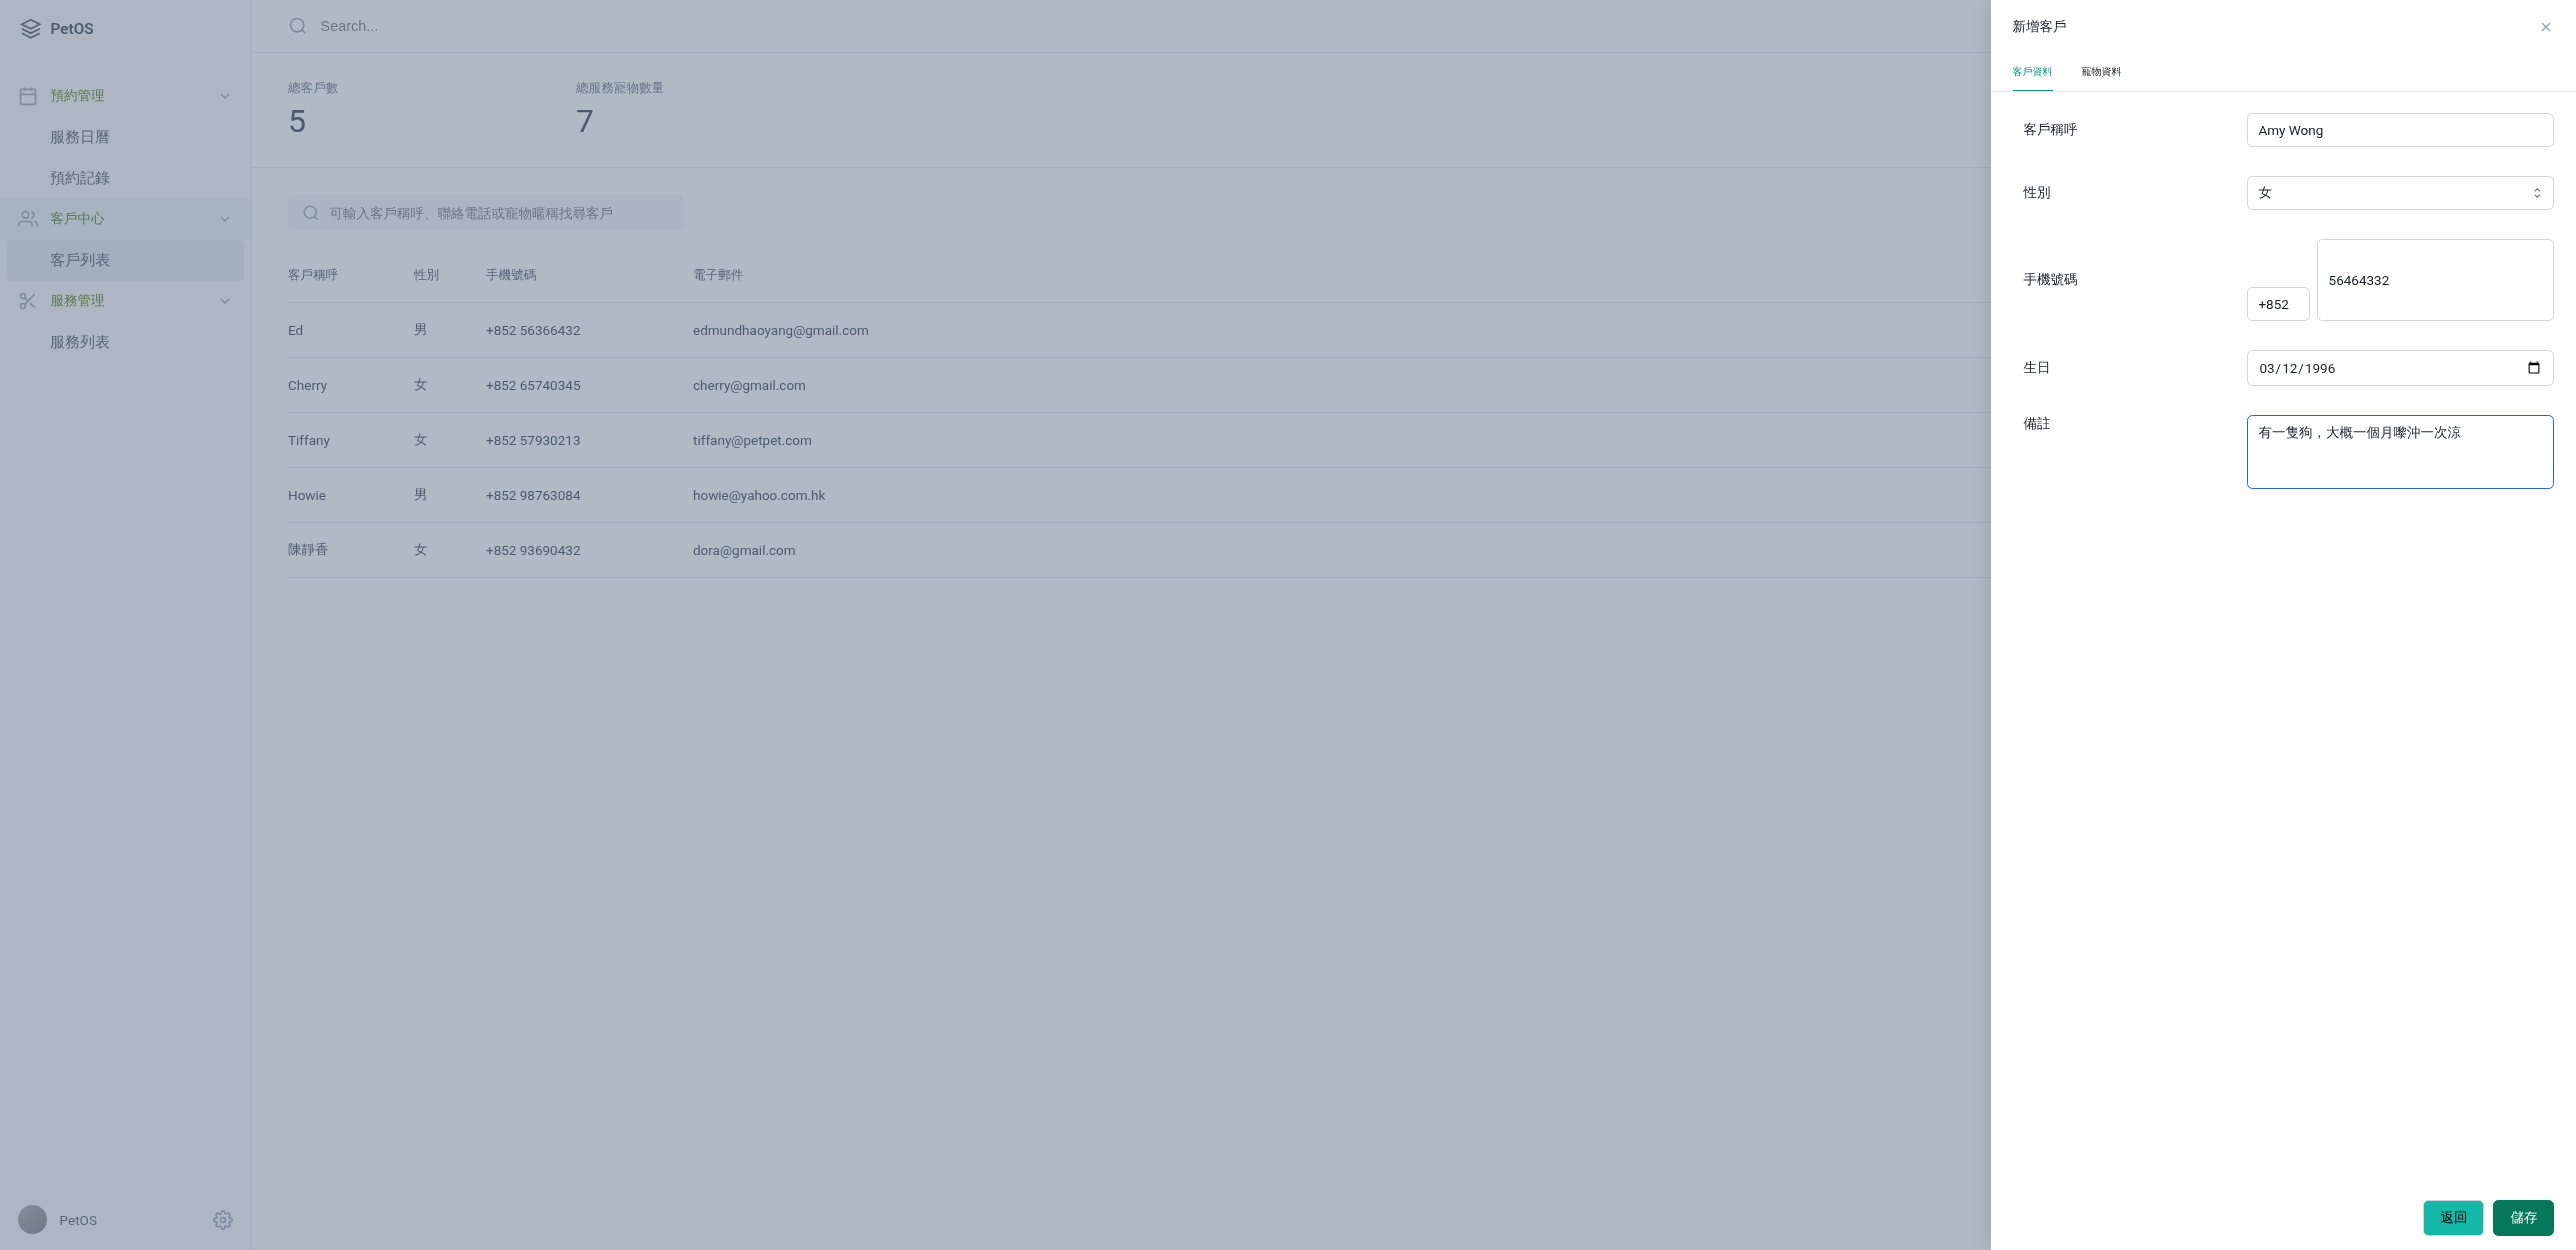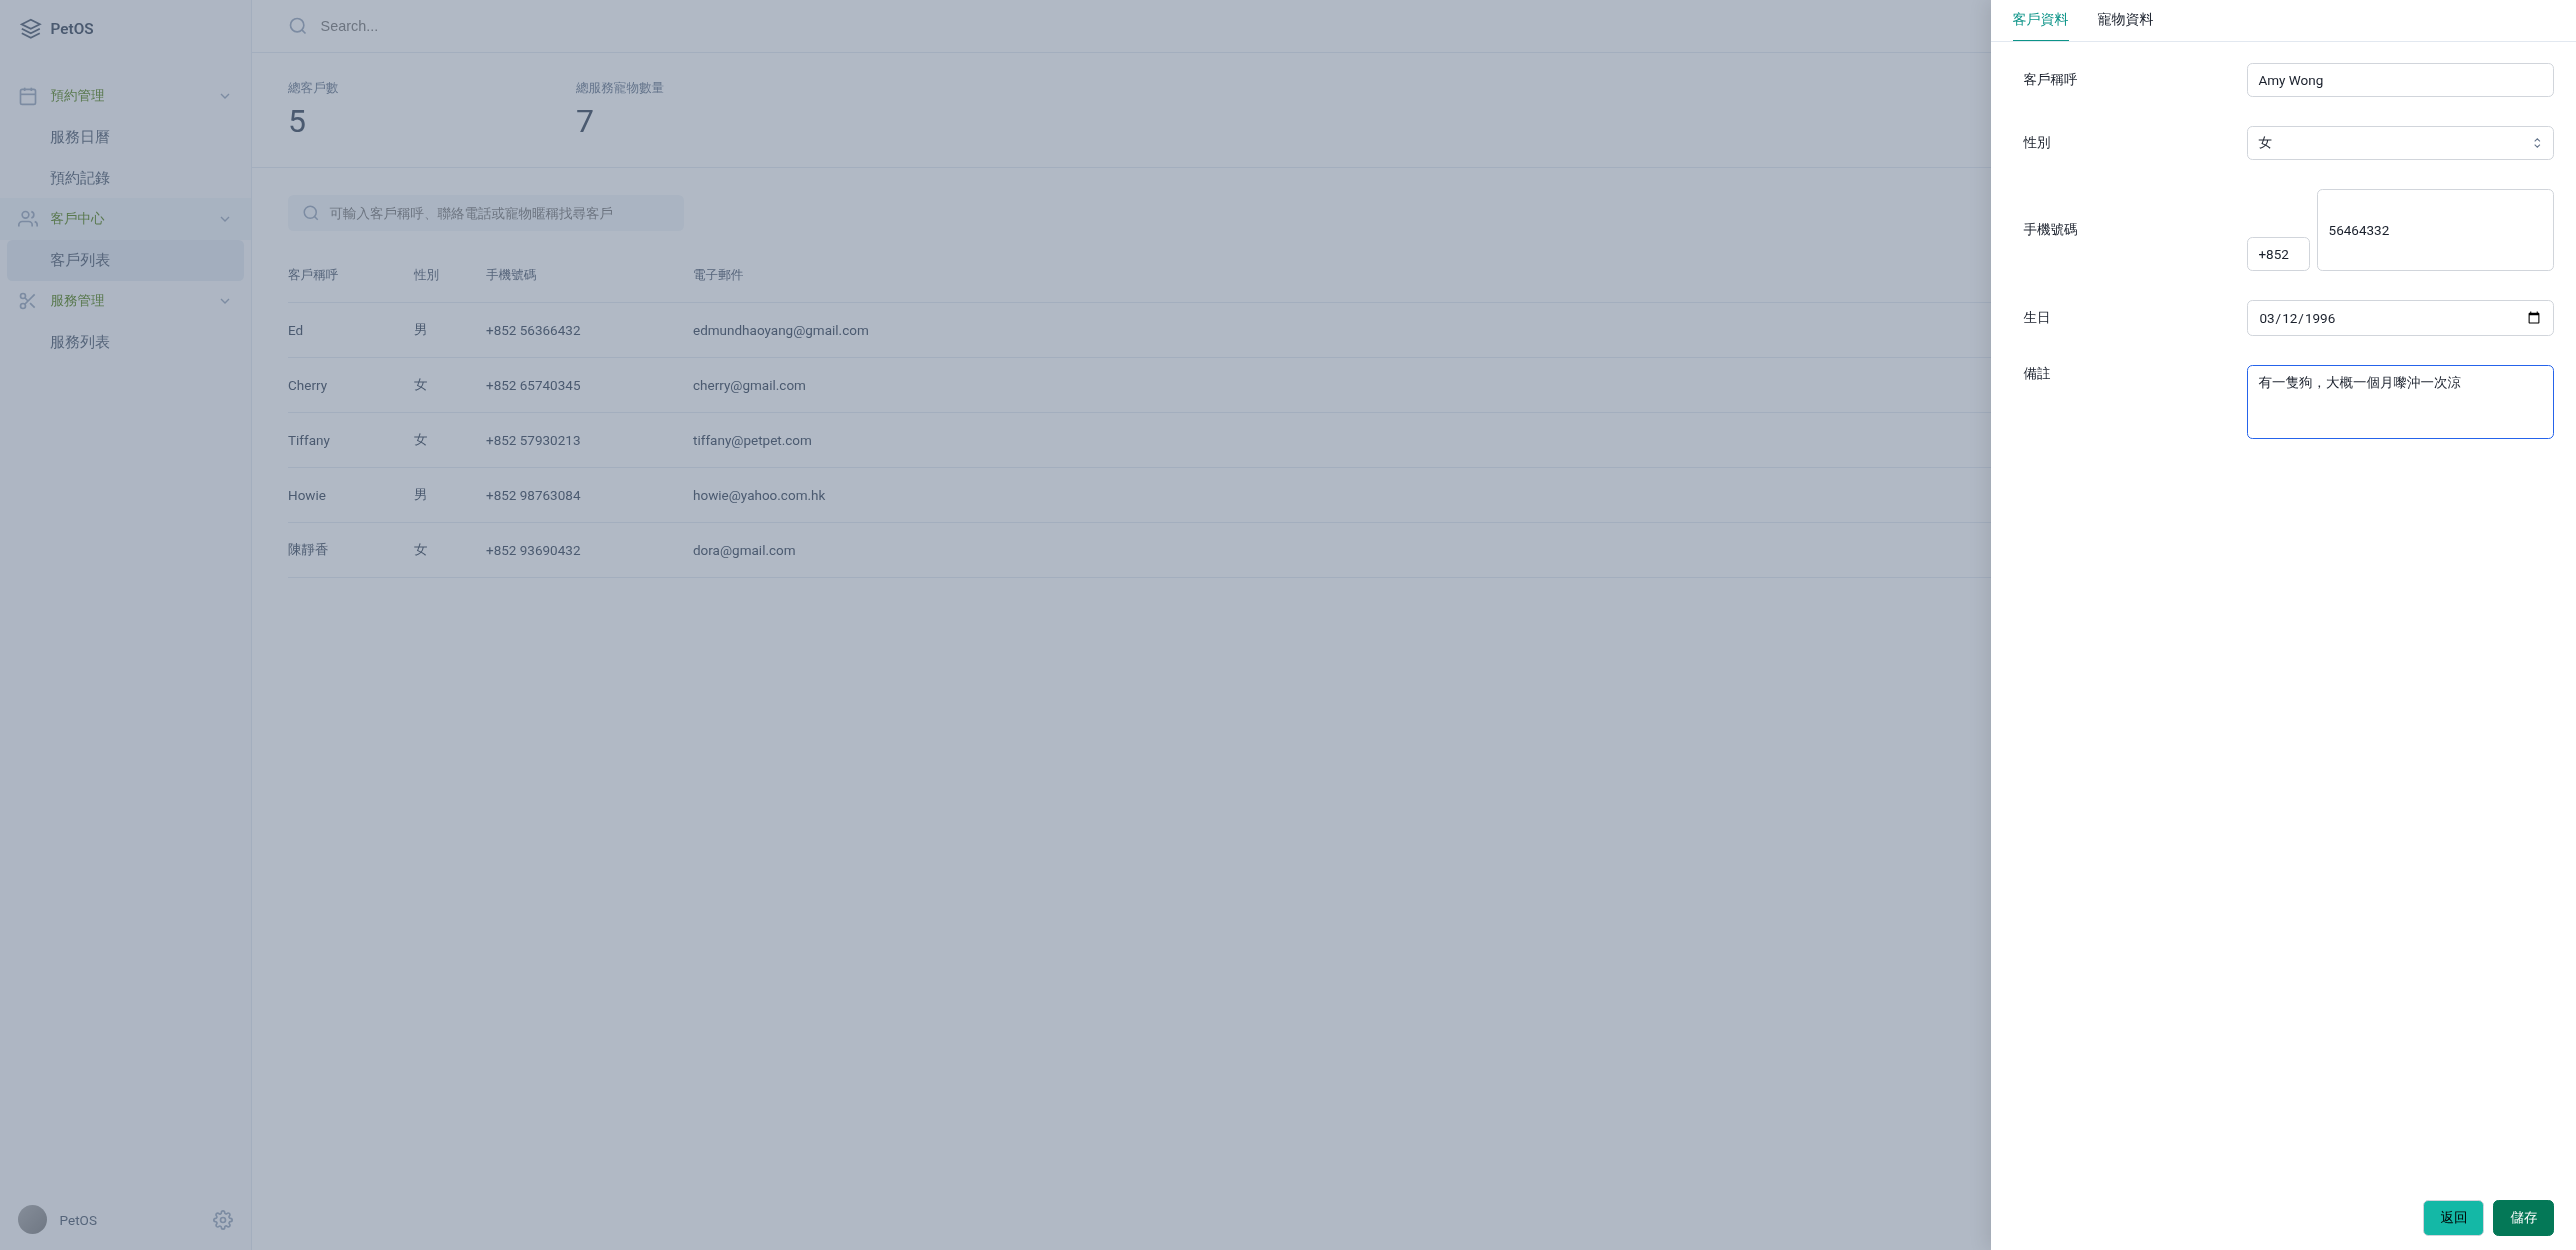--- a/index.html
+++ b/index.html
@@ -145,21 +145,21 @@
     .close-icon { width: 16px; height: 16px; color: #94a3b8; cursor: pointer; }
     
     .drawer-tabs {
       display: flex;
       gap: 29px;
       padding: 0 21.6px;
       border-bottom: 0.9px solid #e2e8f0;
     }
     .drawer-tab {
       padding: 10.8px 0;
-      font-size: 14px;
+      font-size: 10px;
       font-weight: 500;
       cursor: pointer;
       border-bottom: 1.8px solid transparent;
     }
     .drawer-tab.active {
       color: #0d9488;
       border-bottom-color: #0d9488;
     }
     
     .drawer-body {
@@ -370,20 +370,27 @@
           <div>+852 93690432</div>
           <div>dora@gmail.com</div>
         </div>
       </div>
     </div>
   </main>
 
   <div class="overlay"></div>
 
   <aside class="drawer">
+    <div class="drawer-header">
+      <div class="drawer-title">新增客戶</div>
+      <svg class="close-icon" viewBox="0 0 24 24" fill="none" stroke="currentColor" stroke-width="2">
+        <line x1="18" y1="6" x2="6" y2="18"></line>
+          <line x1="6" y1="6" x2="18" y2="18"></line>
+      </svg>
+    </div>
 
     <div class="drawer-tabs">
       <div class="drawer-tab active">客戶資料</div>
       <div class="drawer-tab">寵物資料</div>
     </div>
 
     <div class="drawer-body">
 
       <div class="form-row">
         <div class="form-label">客戶稱呼</div>

